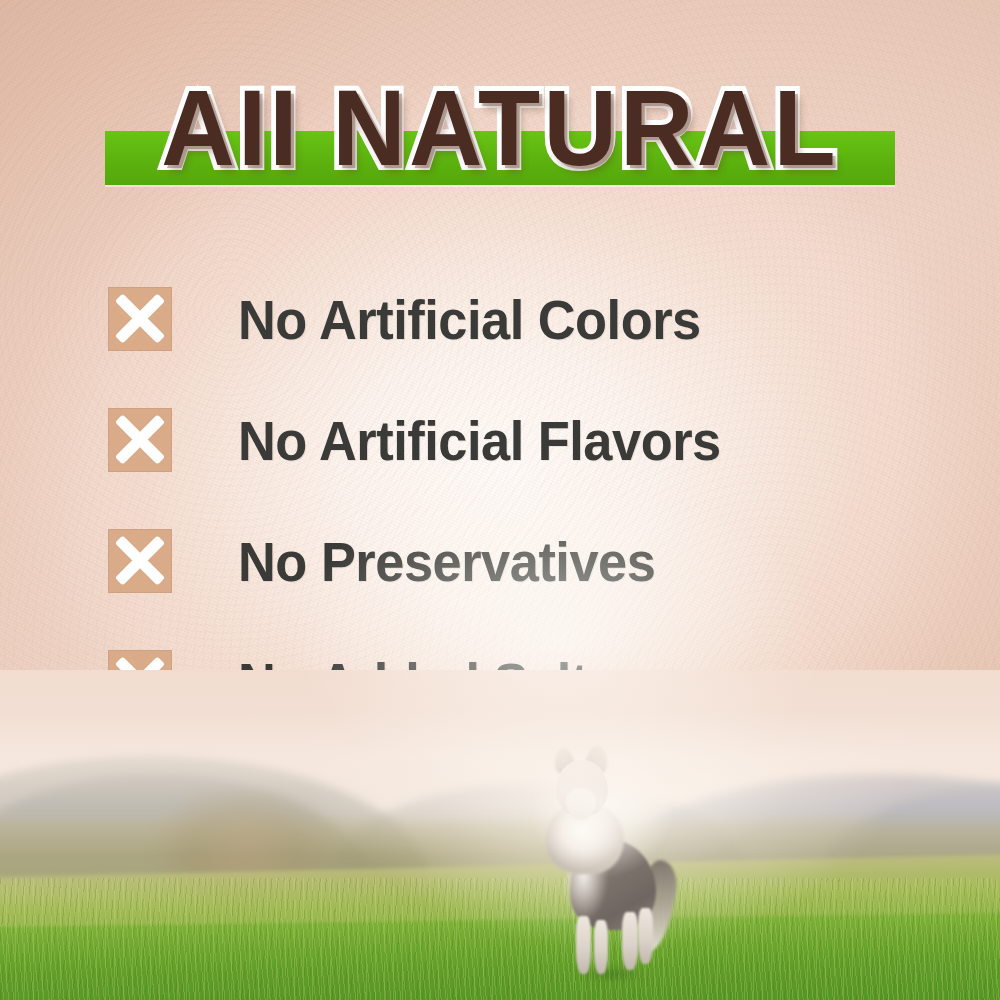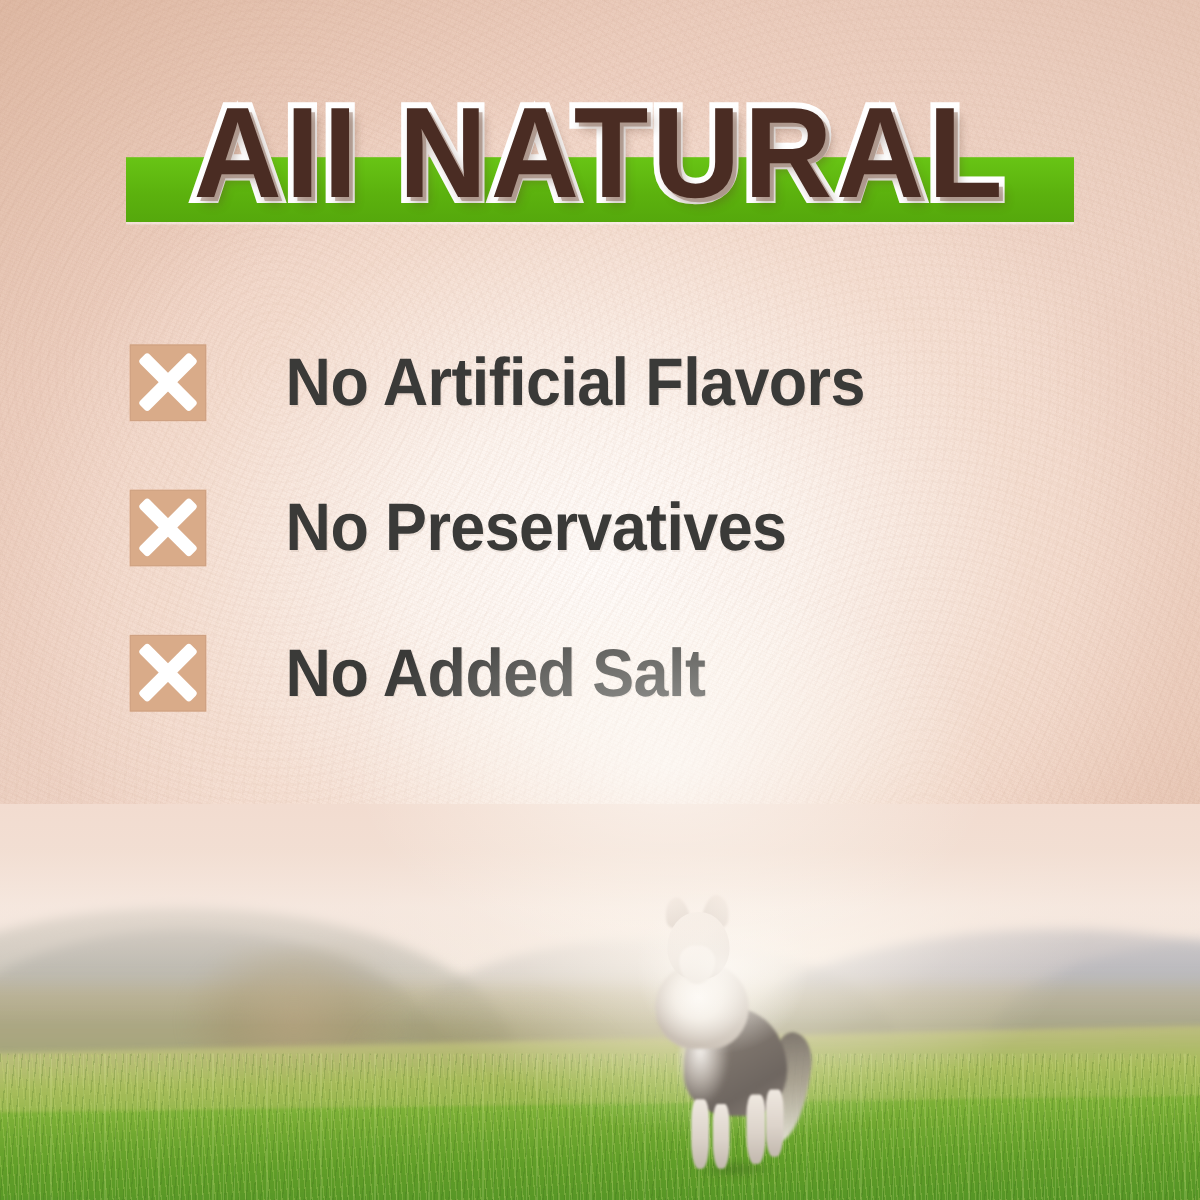--- a/index.html
+++ b/index.html
@@ -337,20 +337,27 @@
   <div class="bg-noise"></div>
   <div class="bg-vig"></div>
 
   <div id="banner-wrap">
     <div class="banner-bar"></div>
     <div class="banner-title">AII NATURAL</div>
   </div>
 
   <div id="checklist">
 
+    <div class="check-row">
+      <div class="check-box">
+        <span class="x-a"></span>
+        <span class="x-b"></span>
+      </div>
+      <div class="check-label">No Artificial Colors</div>
+    </div>
 
     <div class="check-row">
       <div class="check-box">
         <span class="x-a"></span>
         <span class="x-b"></span>
       </div>
       <div class="check-label">No Artificial Flavors</div>
     </div>
 
     <div class="check-row">

